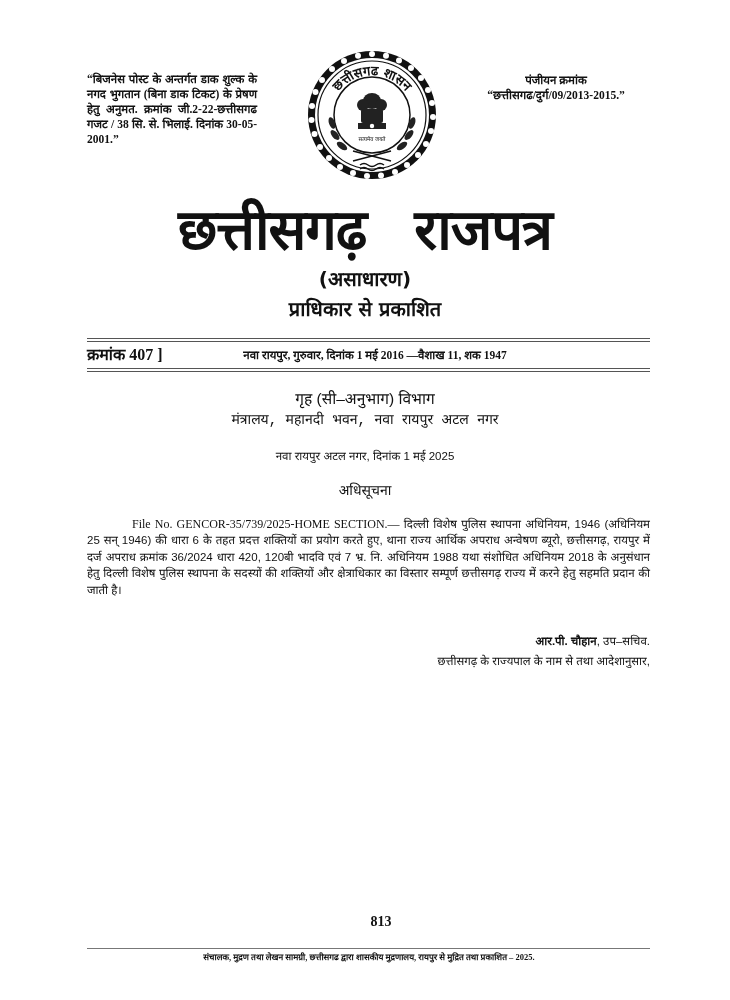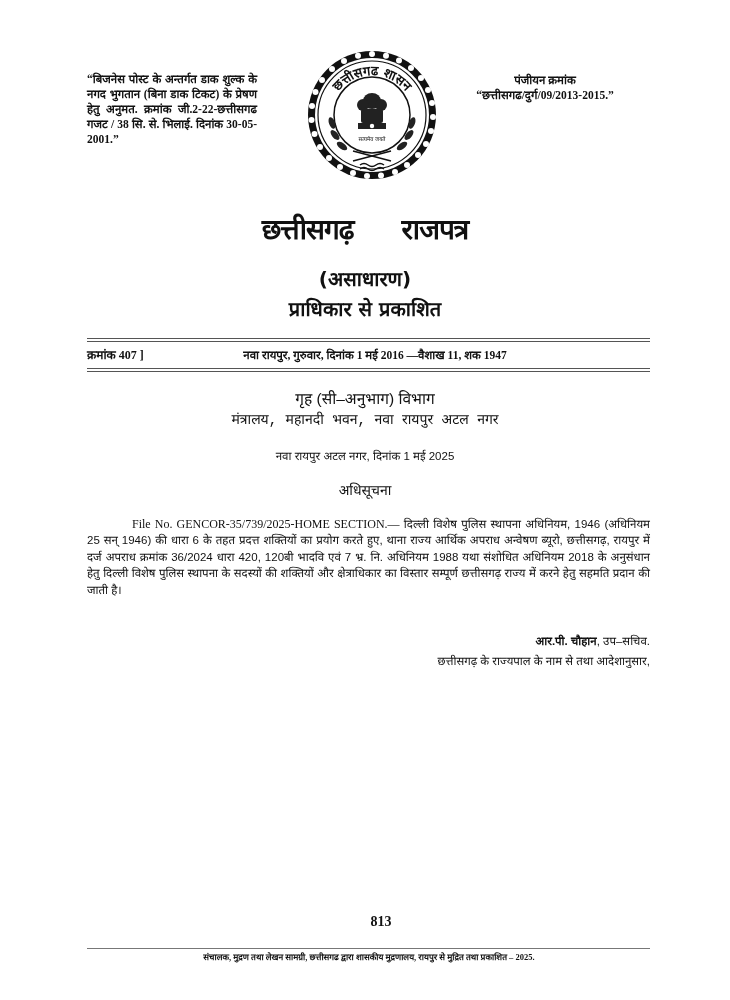--- a/index.html
+++ b/index.html
@@ -1,27 +1,27 @@
 <!DOCTYPE html>
 <html><head>
 <meta charset="utf-8">
 <style>
   html, body { margin: 0; padding: 0; background: #ffffff; }
   body { width: 730px; height: 1000px; position: relative; overflow: hidden; color: #111; font-family: "Liberation Serif", serif; }
   .abs { position: absolute; }
   .postal { left: 87px; top: 72px; width: 170px; font-size: 11.5px; line-height: 15px; font-weight: bold; font-family: "Liberation Serif", serif; text-align: justify; }
-  .reg { left: 460px; top: 73px; width: 170px; font-size: 11.5px; line-height: 15px; font-weight: bold; text-align: center; }
+  .reg { left: 471px; top: 73px; width: 170px; font-size: 11.5px; line-height: 15px; font-weight: bold; text-align: center; }
   .emblem { left: 305px; top: 43px; width: 134px; height: 150px; }
-  .title { left: 0; width: 730px; top: 200px; text-align: center; font-family: "DejaVu Sans", sans-serif; font-weight: bold; font-size: 28px; line-height: 60px; letter-spacing: -1px; }
+  .title { left: 0; width: 730px; top: 200px; text-align: center; font-family: "DejaVu Sans", sans-serif; font-weight: bold; font-size: 56px; line-height: 60px; letter-spacing: -1px; }
   .title span { display: inline-block; }
   .title .gap { width: 48px; }
   .sub1 { left: 0; width: 730px; top: 266px; text-align: center; font-family: "DejaVu Sans", sans-serif; font-weight: bold; font-size: 20px; line-height: 26px; }
   .sub2 { left: 0; width: 730px; top: 296px; text-align: center; font-family: "DejaVu Sans", sans-serif; font-weight: bold; font-size: 20px; line-height: 26px; }
   .rule { position: absolute; left: 87px; width: 563px; height: 0; border-top: 1.2px solid #555; }
-  .issue-no { left: 87px; top: 347px; font-size: 12px; font-weight: bold; line-height: 16px; }
+  .issue-no { left: 87px; top: 347px; font-size: 16px; font-weight: bold; line-height: 16px; }
   .issue-date { left: 0; width: 730px; top: 347px; text-align: center; font-size: 11.5px; font-weight: bold; line-height: 16px; padding-left: 20px; box-sizing: border-box; }
   .dept { left: 0; width: 730px; top: 389px; text-align: center; font-family: "Liberation Sans", sans-serif; font-size: 15.5px; line-height: 20px; }
   .addr { left: 0; width: 730px; top: 411px; text-align: center; font-family: Liberation Mono, monospace; font-size: 14px; line-height: 18px; }
   .place-date { left: 0; width: 730px; top: 448px; text-align: center; font-family: "Liberation Sans", sans-serif; font-size: 11.5px; line-height: 16px; }
   .notif { left: 0; width: 730px; top: 480px; text-align: center; font-family: "Liberation Sans", sans-serif; font-size: 14px; line-height: 20px; }
   .body-text { left: 87px; top: 516px; width: 563px; font-family: "Liberation Sans", sans-serif; font-size: 11.5px; line-height: 16.4px; text-align: justify; }
   .body-text .fileno { font-family: "Liberation Serif", serif; font-size: 12px; }
   .body-text .indent { display: inline-block; width: 45px; }
   .sign1 { left: 340px; top: 617px; width: 310px; text-align: right; font-family: "Liberation Sans", sans-serif; font-size: 11.5px; line-height: 16px; margin-top: 36px; }
   .sign2 { left: 340px; top: 633px; width: 310px; text-align: right; font-family: "Liberation Sans", sans-serif; font-size: 11.5px; line-height: 16px; }

